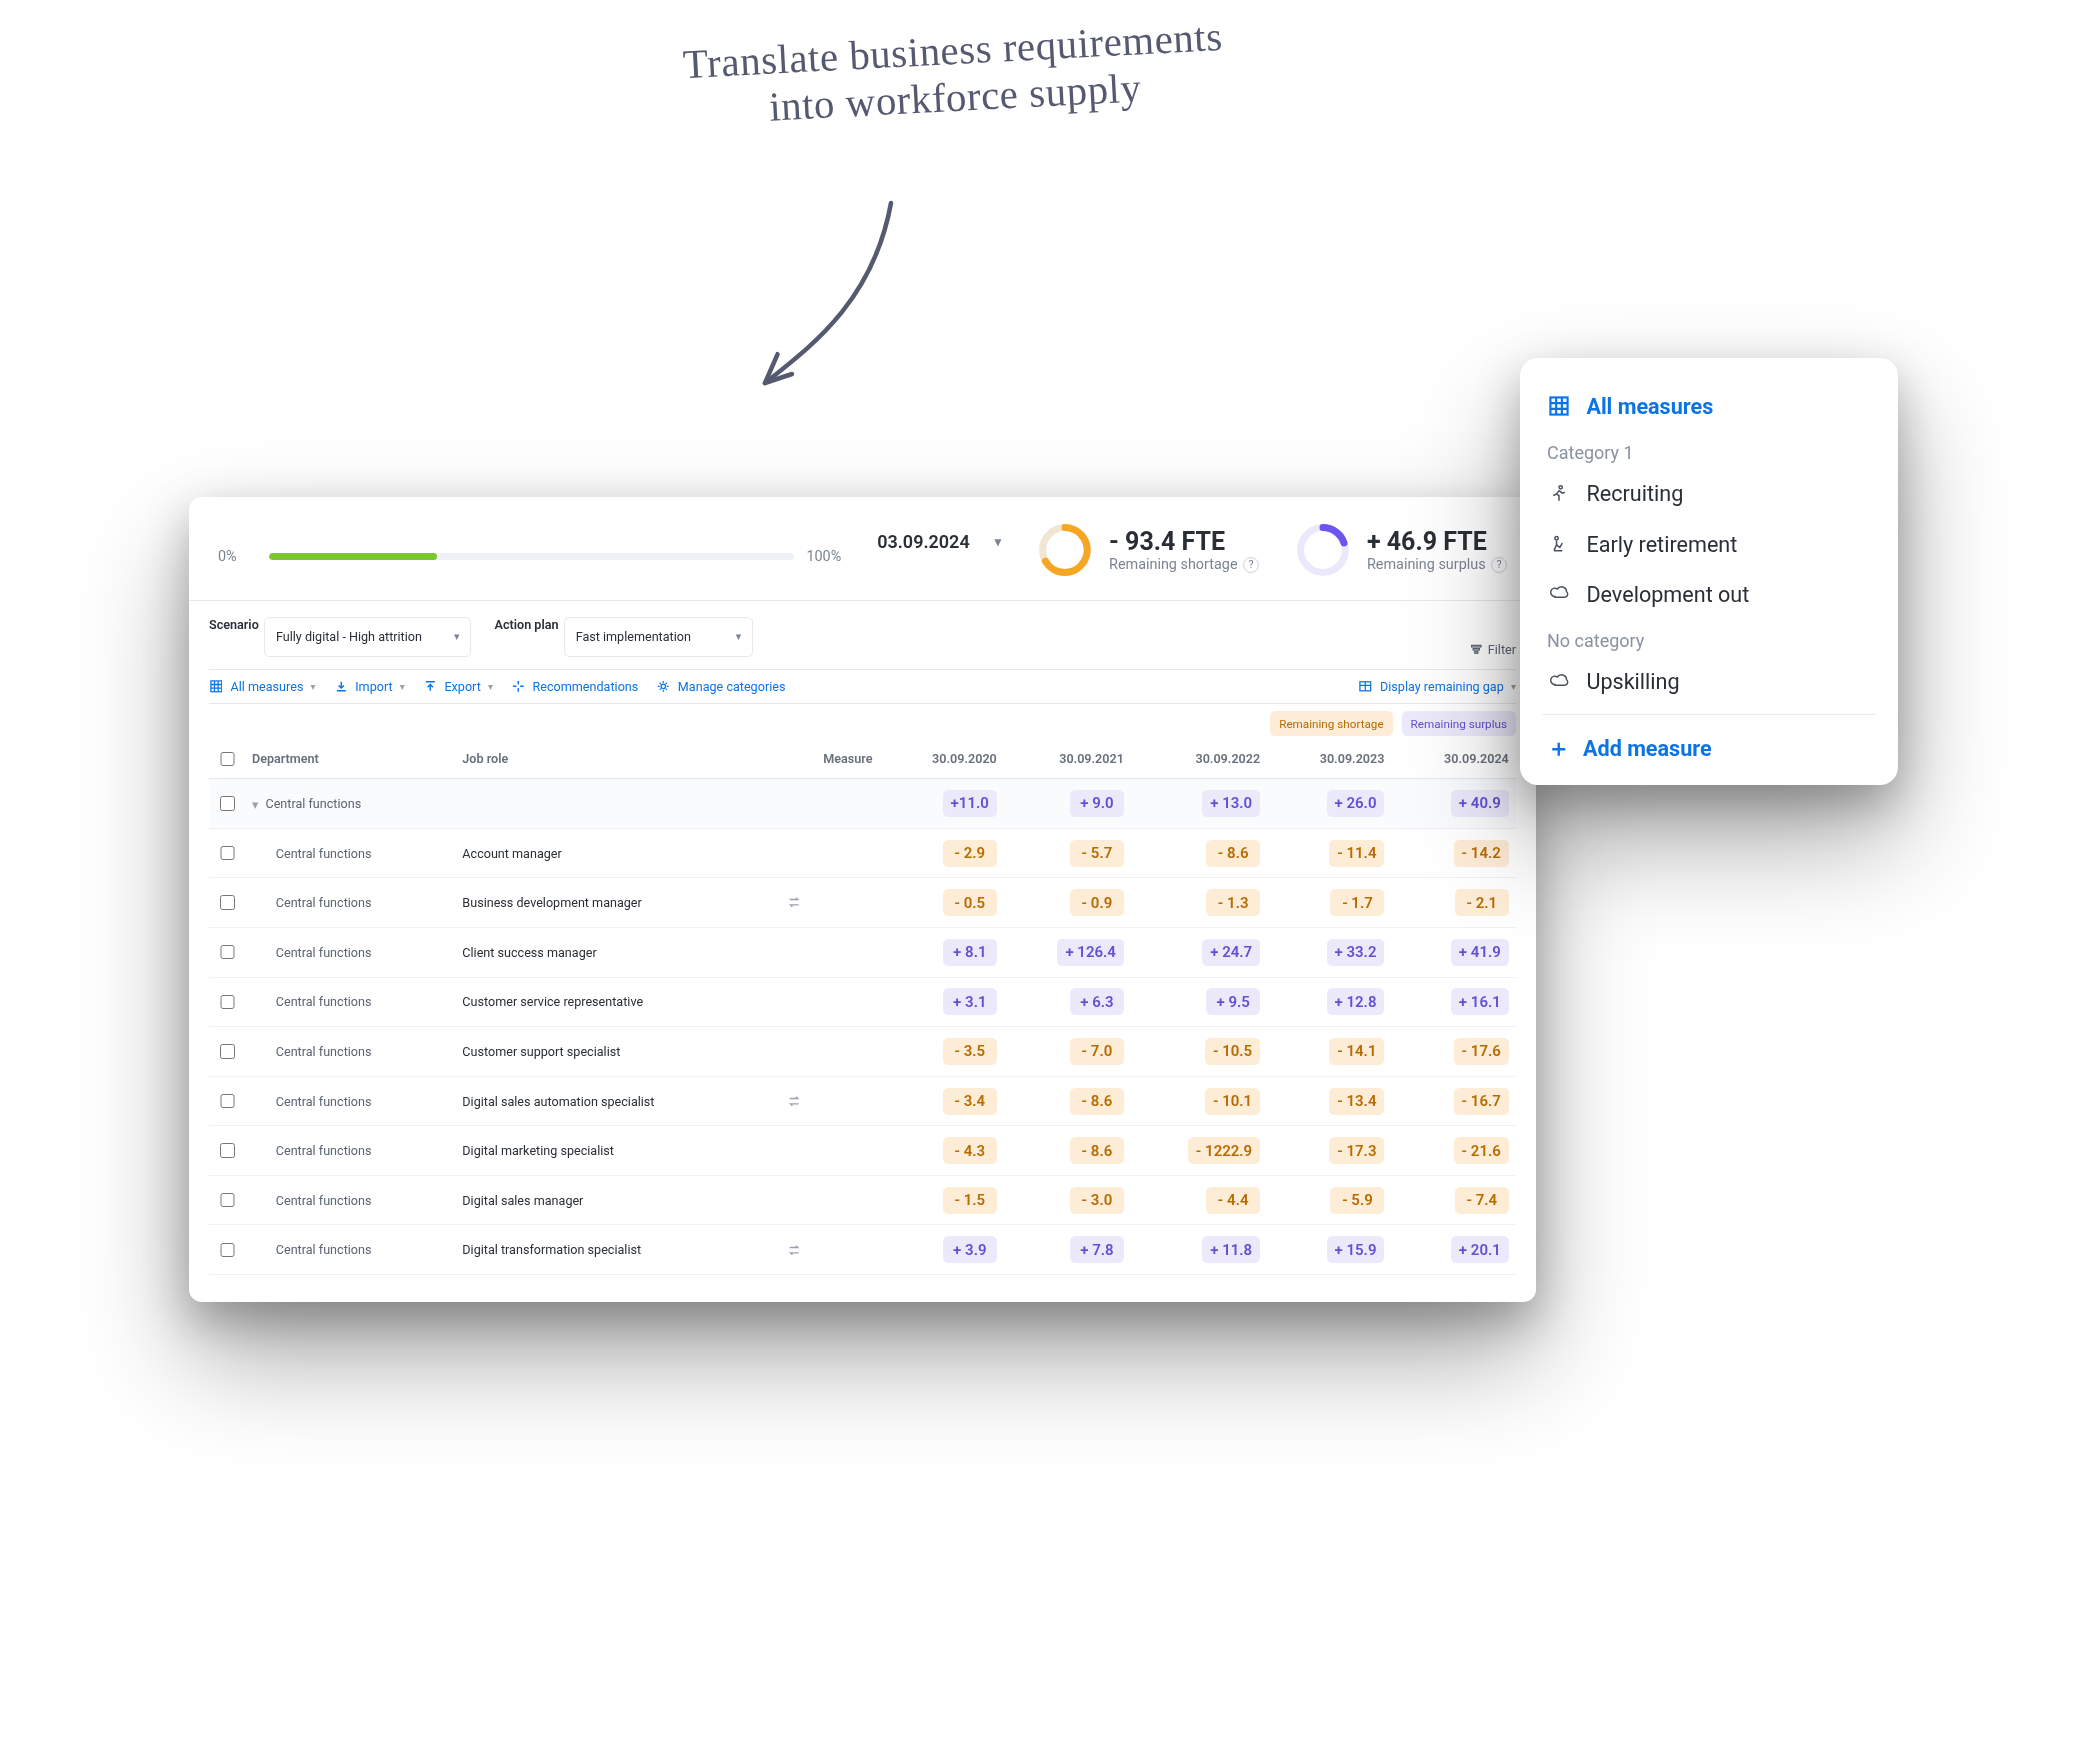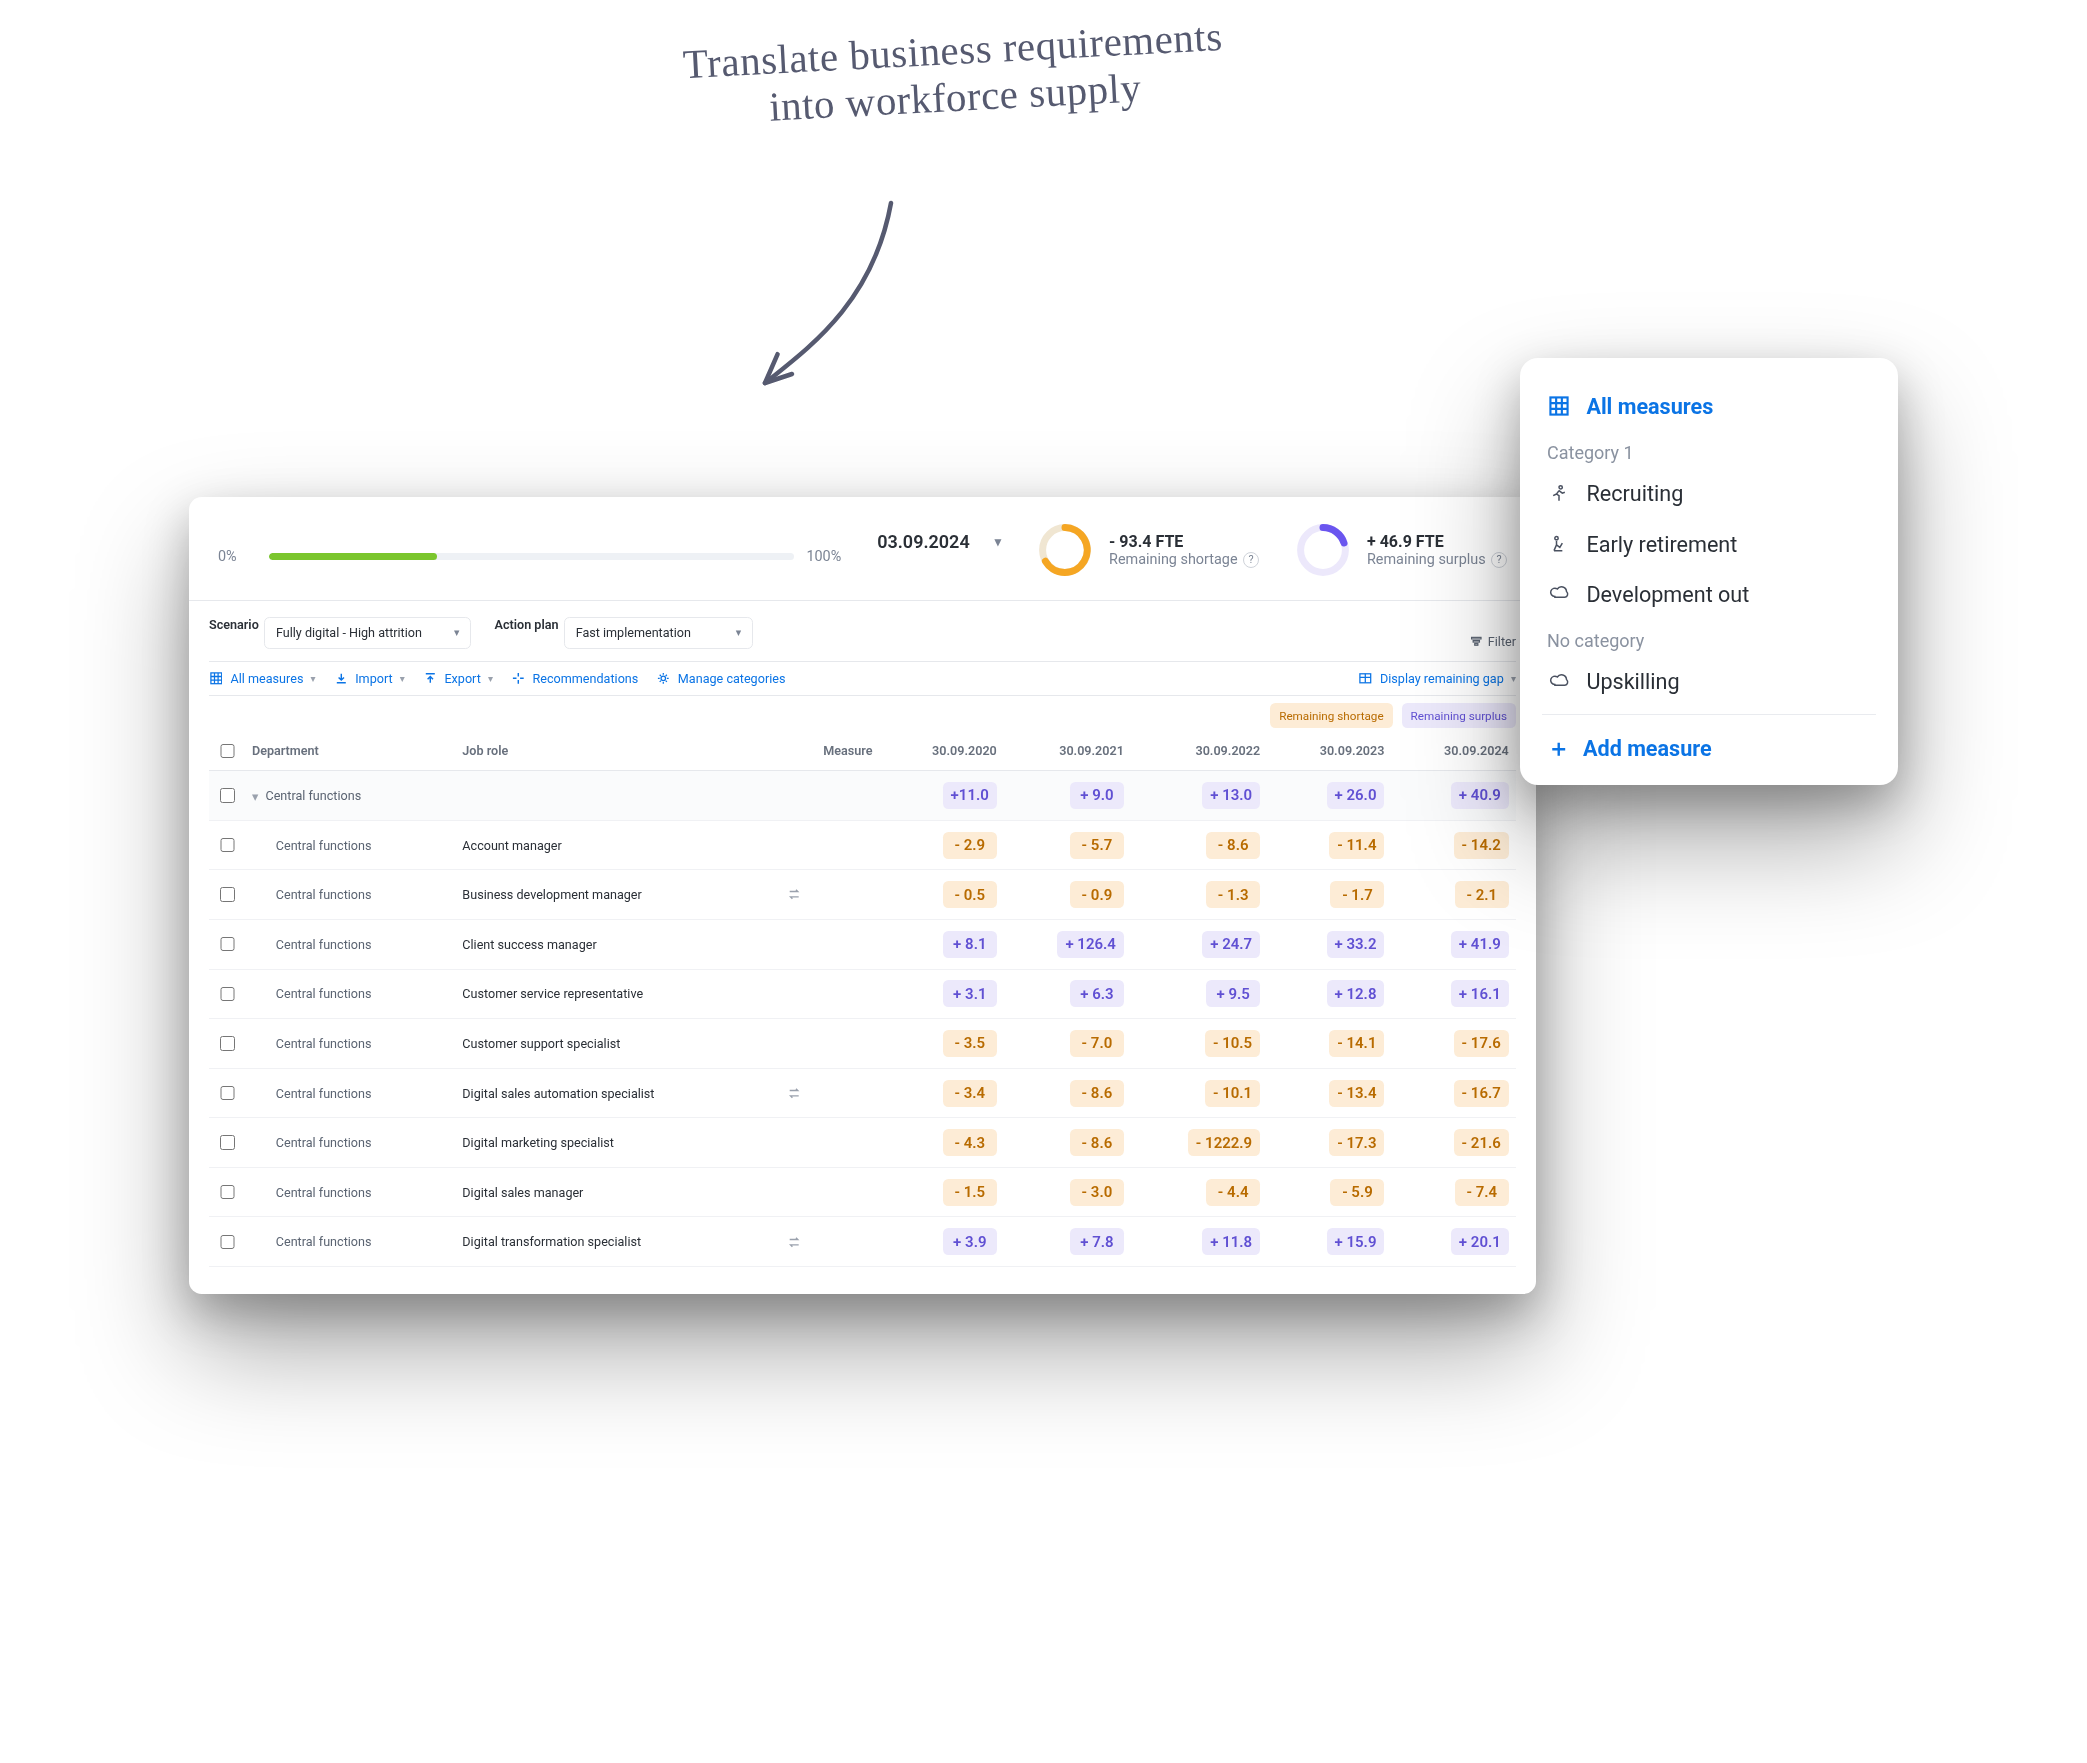--- a/index.html
+++ b/index.html
@@ -56,34 +56,34 @@
   .progress-row{display:flex;align-items:center;gap:12.6px;margin-top:12.6px}
   .pct{font-size:14.4px;color:var(--muted);width:38px}
   .bar{flex:1;height:7.2px;background:#eef1f5;border-radius:899px;position:relative;overflow:hidden}
   .bar .fill{position:absolute;left:0;top:0;bottom:0;background:var(--green);border-radius:899px}
   .date-pick{display:flex;align-items:center;gap:25px;white-space:nowrap;font-size:18px;font-weight:600;cursor:pointer;margin-top:-18px}
   .date-pick .chev{font-size:12.6px;color:var(--muted)}
 
   .metric{display:flex;align-items:center;gap:16px}
   .ring{width:56px;height:56px}
   .metric .txt{display:flex;flex-direction:column}
-  .metric .num{font-size:16px;font-weight:700}
+  .metric .num{font-size:25px;font-weight:700}
   .metric .cap{font-size:14.4px;color:var(--muted);display:flex;align-items:center;gap:5.4px}
   .info-dot{display:inline-flex;align-items:center;justify-content:center;width:16px;height:16px;border:0.9px solid #cfd3da;border-radius:50%;font-size:10.8px;color:var(--muted)}
 
   
   .content{padding:16px 20px 27px}
   .tabs{display:flex;gap:9px;margin:7.2px 0 18px}
   .tab{font-size:12.6px;padding:7.2px 12.6px;border-radius:7.2px;cursor:pointer;color:#5b6472}
   .tab.active{background:var(--blue-bg);color:var(--blue);font-weight:600}
 
   .selectors{display:flex;gap:23.4px;margin-bottom:12.6px}
   .sel{display:flex;gap:5.4px}
   .sel-label{font-size:12.6px;font-weight:600}
-  .dropdown{height:32px;min-width:207px;border:0.9px solid var(--line);border-radius:5.4px;background:#fff;display:flex;align-items:center;justify-content:space-between;padding:0 10.8px;font-size:12.6px;cursor:pointer}
+  .dropdown{height:40px;min-width:207px;border:0.9px solid var(--line);border-radius:5.4px;background:#fff;display:flex;align-items:center;justify-content:space-between;padding:0 10.8px;font-size:12.6px;cursor:pointer}
   .dropdown .chev{color:var(--muted);font-size:10.8px}
   .filter-link{margin-left:auto;align-self:flex-end;display:flex;align-items:center;gap:5.4px;font-size:12.6px;color:#5b6472;cursor:pointer}
 
   .toolbar{display:flex;align-items:center;gap:18px;border-top:0.9px solid var(--line);border-bottom:0.9px solid var(--line);padding:9px 0;margin-bottom:7.2px}
   .tool{display:flex;align-items:center;gap:7.2px;font-size:12.6px;color:#5b6472;cursor:pointer}
   .tool .ico{width:14.4px;height:14.4px;display:inline-flex;align-items:center;justify-content:center}
   .tool.blue{color:var(--blue)}
   .tool .chev{font-size:10px;color:#9aa1ad}
   .toolbar .spacer{flex:1}
 

